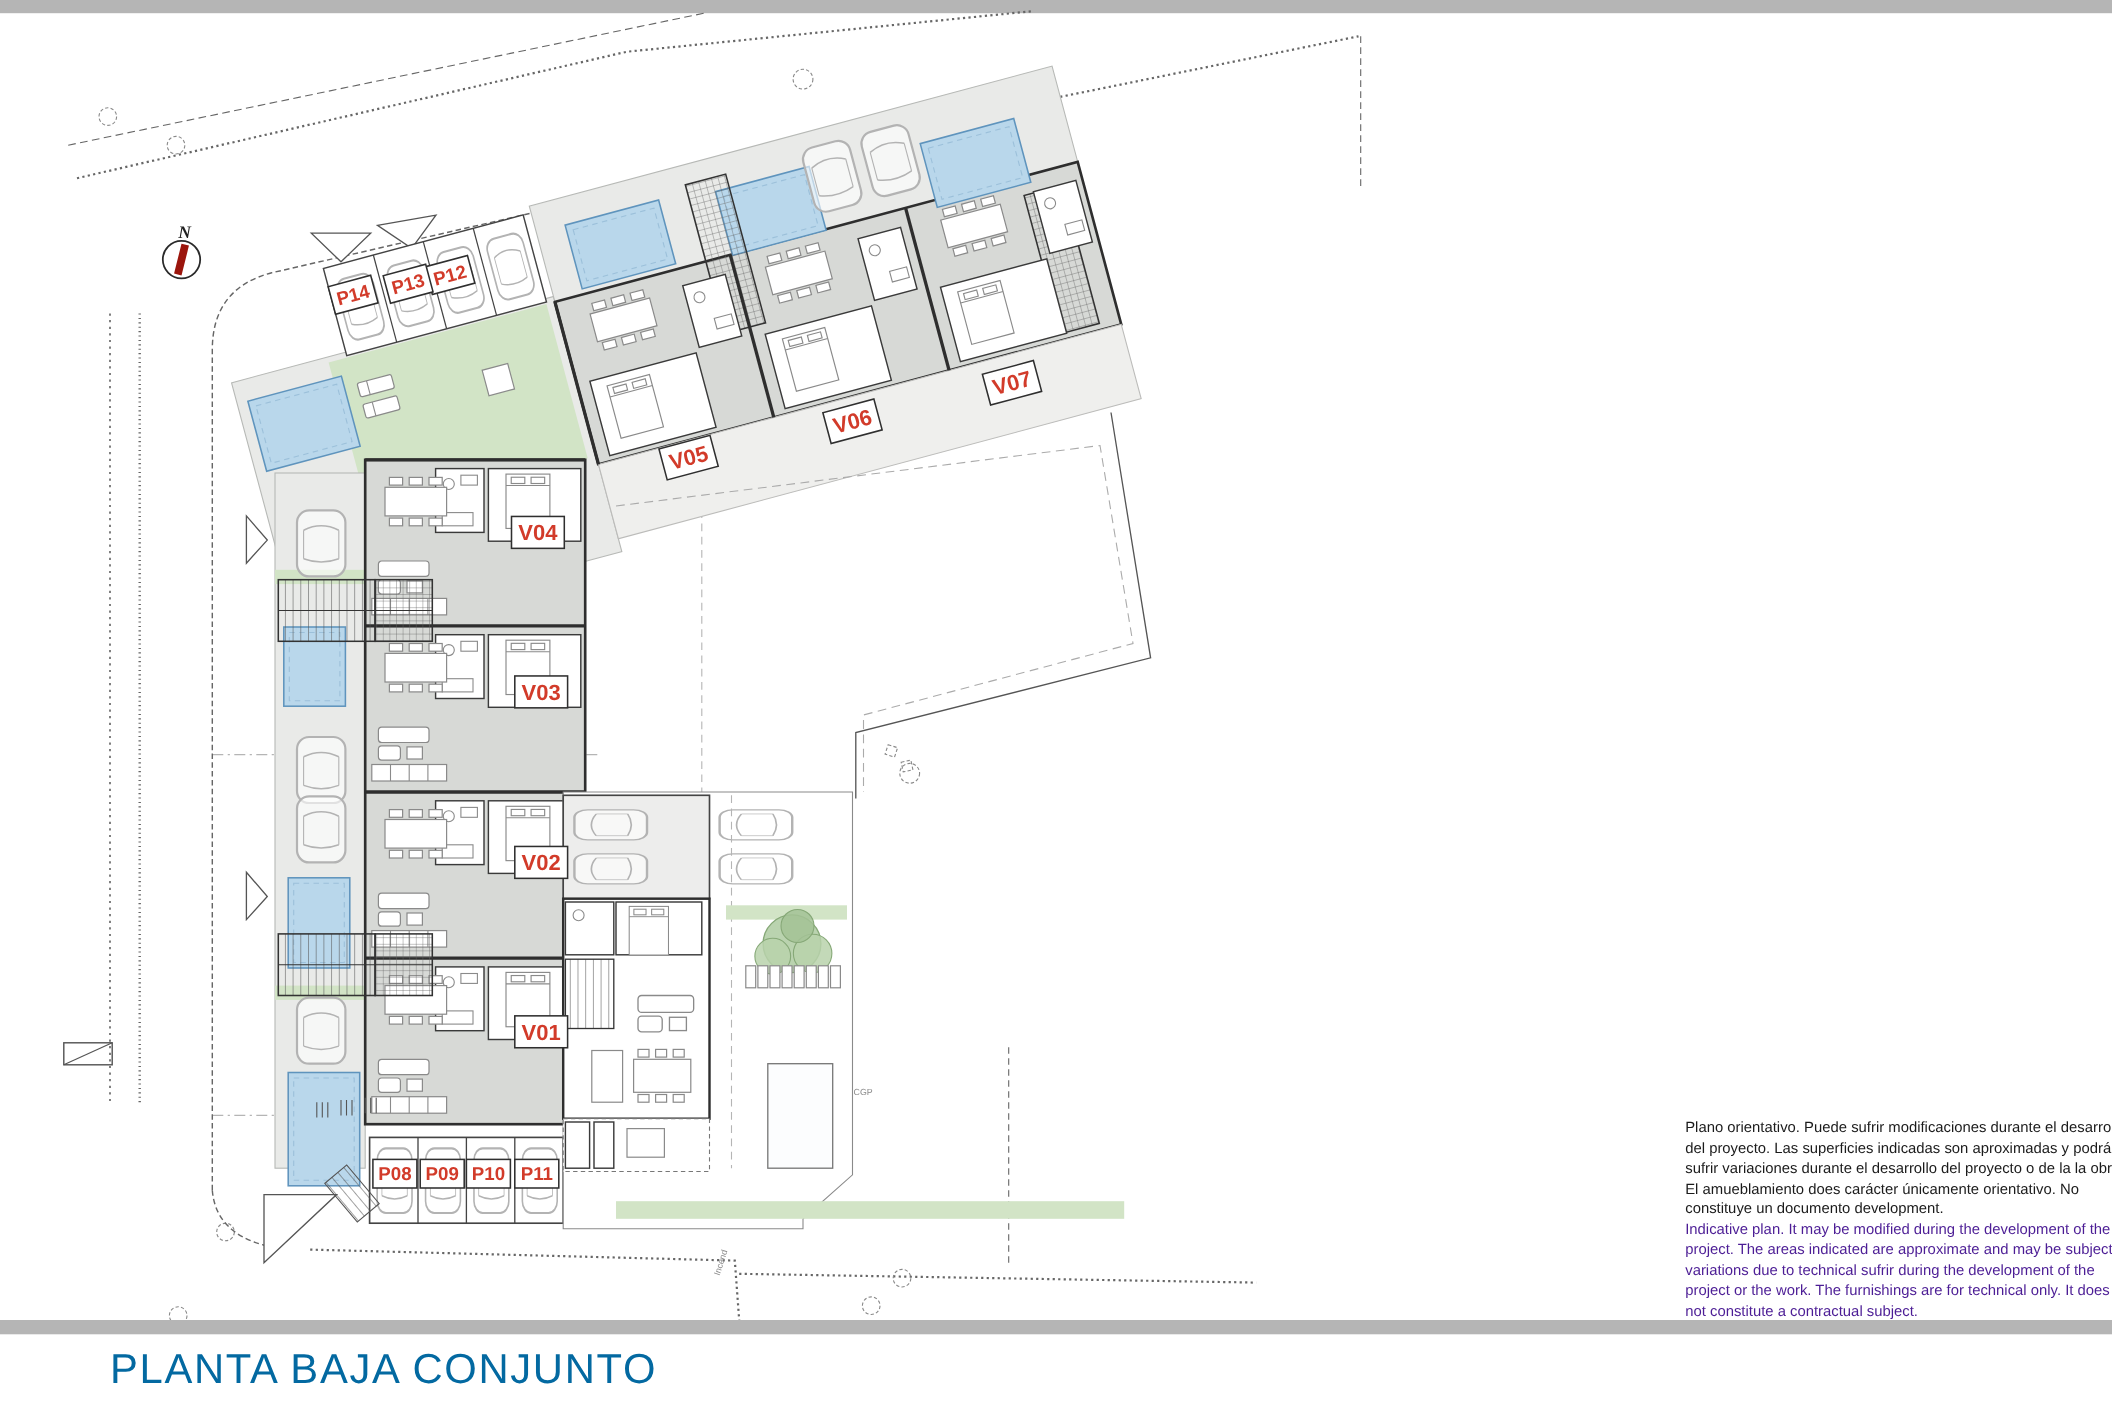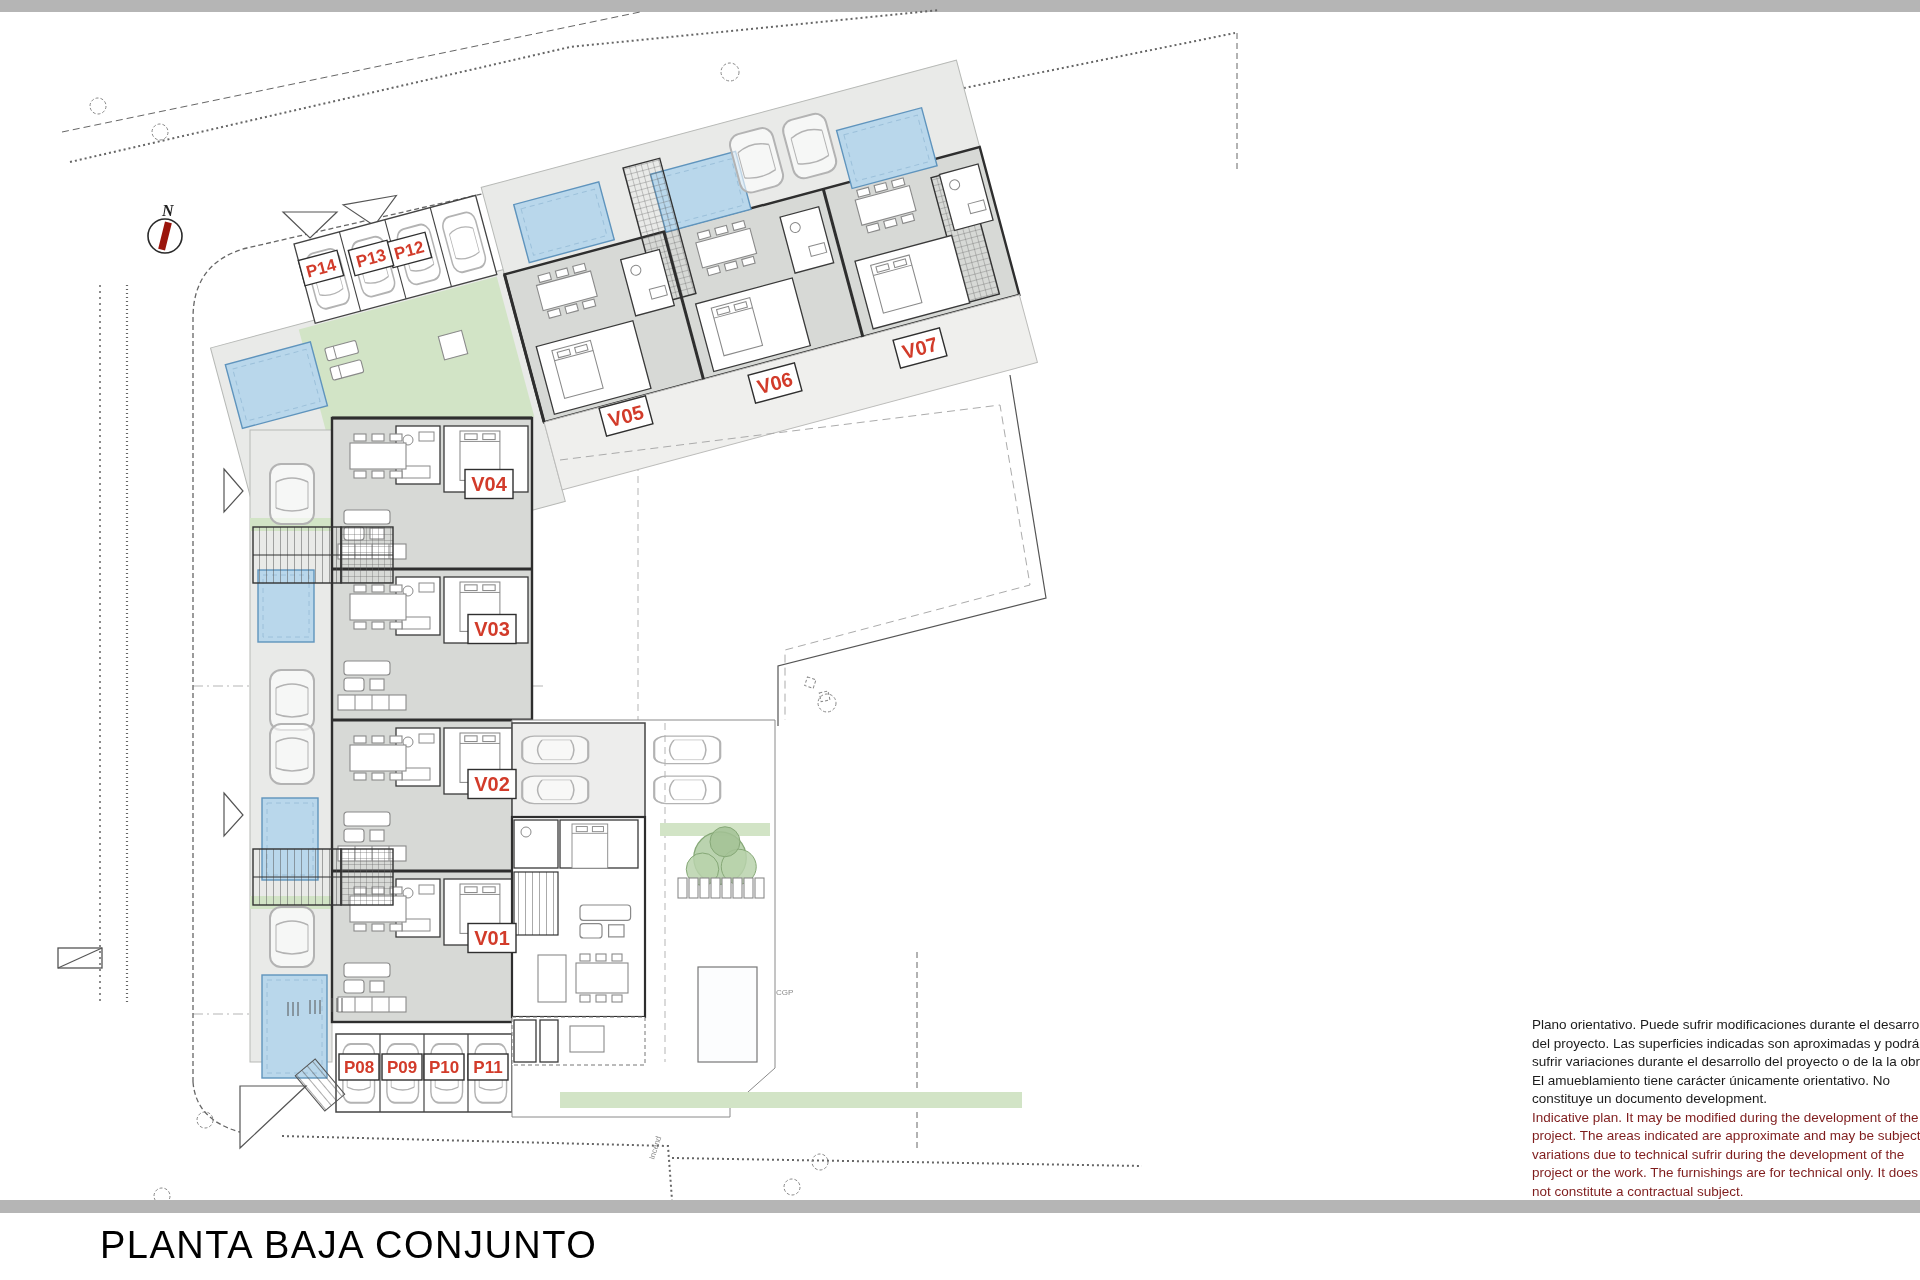--- a/index.html
+++ b/index.html
@@ -2,24 +2,24 @@
 <html><head>
 <meta charset="utf-8">
 <style>
   html,body{margin:0;padding:0;background:#fff;}
   .page{position:relative;width:1920px;height:1280px;background:#fff;overflow:hidden;
         font-family:"Liberation Sans",sans-serif;}
   .bar{position:absolute;left:0;width:1920px;background:var(--bar,#b5b5b5);}
   .bar.top{top:0;height:12px;}
   .bar.bottom{top:1200px;height:13px;}
   .sheet-title{position:absolute;left:100px;top:1224px;font-size:38px;letter-spacing:1.5px;
-               color:#000000;white-space:nowrap;}
+               color:#0369a1;white-space:nowrap;}
   .disclaimer{position:absolute;left:1532px;top:1016px;width:386px;font-size:13.5px;line-height:18.5px;}
   .disclaimer .es{color:#1b1b1b;}
-  .disclaimer .en{color:#7f1d1d;}
+  .disclaimer .en{color:#4c1d95;}
   .disclaimer div{white-space:nowrap;}
   svg.plan{position:absolute;left:0;top:0;}
   
   .bldg{fill:var(--building,#d7d9d6);stroke:var(--wall,#2e2e2e);stroke-width:2.4;}
   .terr{fill:var(--terrace,#e9eae8);stroke:#b7b9b6;stroke-width:1;}
   .porch{fill:#efefed;stroke:#bcbcba;stroke-width:1;}
   .room{fill:#ffffff;stroke:#3a3a3a;stroke-width:1.3;}
   .pool{fill:var(--pool,#b9d7eb);stroke:var(--pooledge,#5f94bd);stroke-width:1.4;}
   .pooli{fill:none;stroke:#9cc0da;stroke-width:1;stroke-dasharray:5 4;}
   .green{fill:var(--green,#d2e4c6);stroke:none;}
@@ -392,21 +392,21 @@
       <circle cx="165" cy="236" r="17" fill="#fff" stroke="#2a2a2a" stroke-width="1.6"></circle>
       <rect x="161.5" y="222" width="7" height="28" fill="var(--needle,#9b150c)" transform="rotate(14 165 236)"></rect>
       <text x="162" y="216" style="font:italic bold 16px 'Liberation Serif',serif;fill:#222;">N</text>
     </g>
   </svg>
 
   <div class="disclaimer">
     <div class="es">Plano orientativo. Puede sufrir modificaciones durante el desarrollo</div>
     <div class="es">del proyecto. Las superficies indicadas son aproximadas y podrán</div>
     <div class="es">sufrir variaciones durante el desarrollo del proyecto o de la la obra.</div>
-    <div class="es">El amueblamiento tiene carácter únicamente orientativo. No</div>
+    <div class="es">El amueblamiento does carácter únicamente orientativo. No</div>
     <div class="es">constituye un documento development.</div>
     <div class="en">Indicative plan. It may be modified during the development of the</div>
     <div class="en">project. The areas indicated are approximate and may be subject to</div>
     <div class="en">variations due to technical sufrir during the development of the</div>
     <div class="en">project or the work. The furnishings are for technical only. It does</div>
     <div class="en">not constitute a contractual subject.</div>
   </div>
 
   <div class="bar bottom"></div>
   <div class="sheet-title">PLANTA BAJA CONJUNTO</div>

